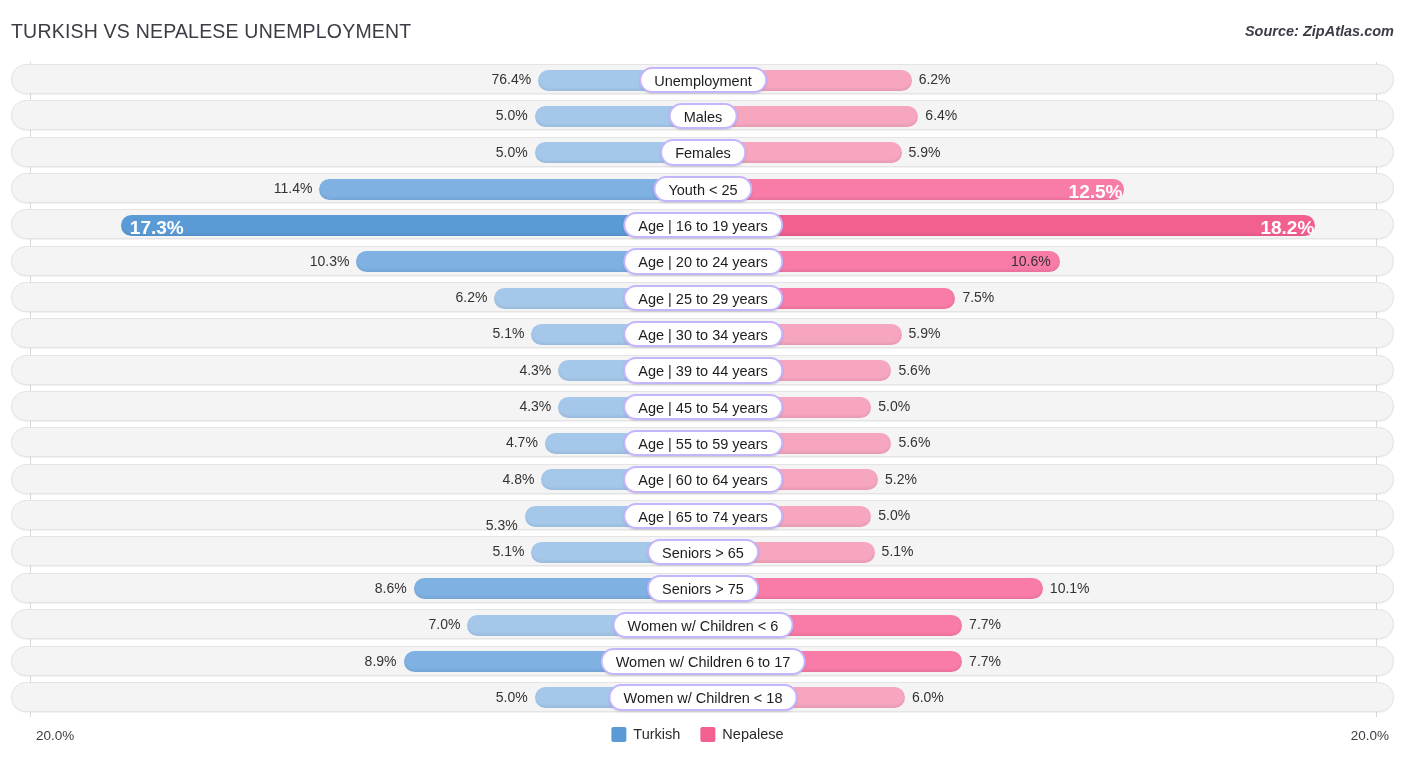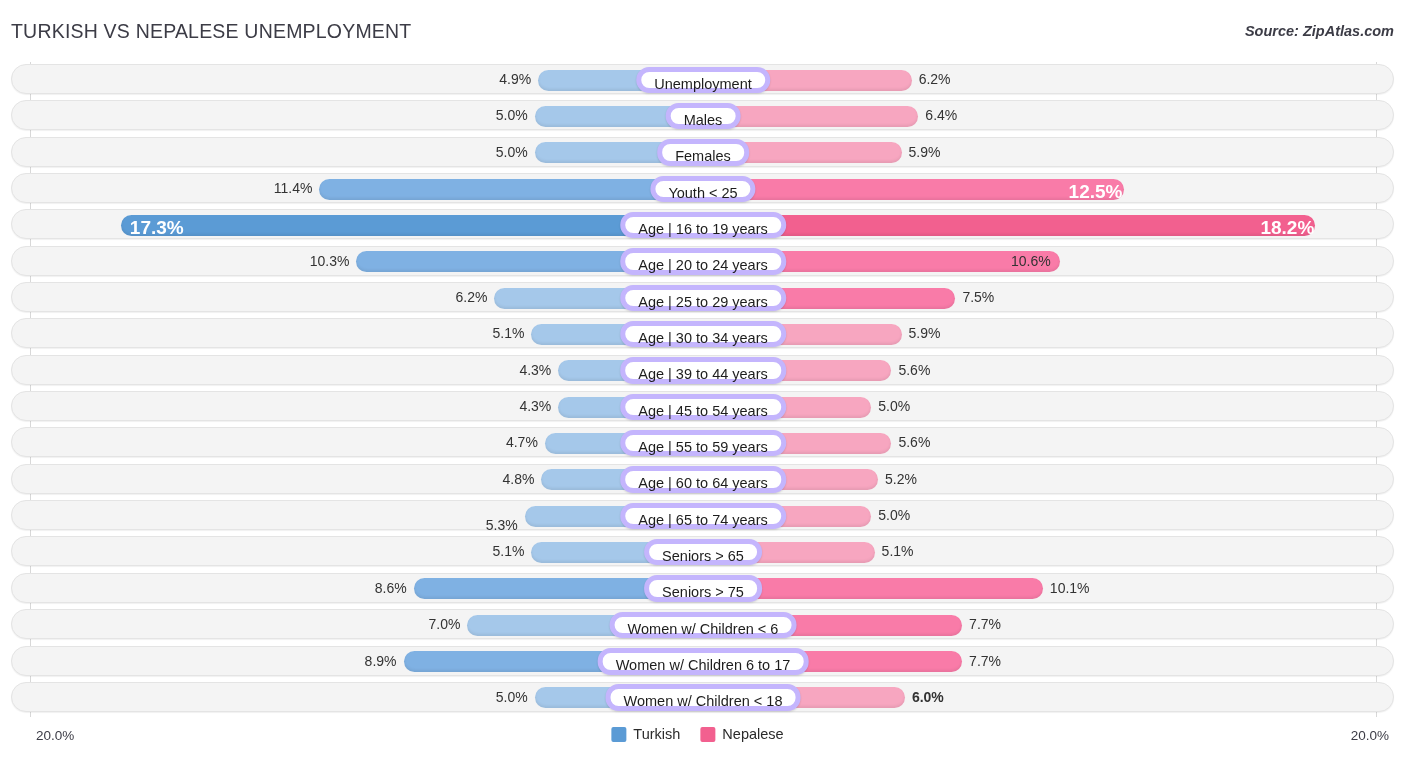--- a/index.html
+++ b/index.html
@@ -115,21 +115,21 @@
     font-size: 19px;
   }
 
   
   .pill {
     position: absolute;
     left: 50%;
     top: 4.5px;
     transform: translateX(-50%);
     background: #ffffff;
-    border: 5px solid #c4b5fd;
+    border: 2px solid #c4b5fd;
     border-radius: 13px;
     height: 26.5px;
     line-height: 24.5px;
     padding: 0 13px;
     font-size: 14.5px;
     color: #1d1d1d;
     white-space: nowrap;
     z-index: 6;
     box-shadow: 0 1px 2px rgba(0,0,0,0.13);
   }
@@ -188,21 +188,21 @@
   <div class="source">Source: ZipAtlas.com</div>
 
   <div class="plot">
     <div class="gridline left"></div>
     <div class="gridline right"></div>
     <div class="rows" id="rows">
         <div class="row">
           <div class="track"></div>
           <div class="bar left" style="width: 164.885px; background: rgb(165, 200, 234);"></div>
           <div class="bar right" style="width: 208.63px; background: rgb(247, 166, 192);"></div>
-          <div class="val left" style="right: 874.885px;">4.9%</div>
+          <div class="val left" style="right: 874.885px;">76.4%</div>
           <div class="val right" style="left: 918.63px;">6.2%</div>
           <div class="pill">Unemployment</div>
         </div>
         <div class="row">
           <div class="track"></div>
           <div class="bar left" style="width: 168.25px; background: rgb(165, 200, 234);"></div>
           <div class="bar right" style="width: 215.36px; background: rgb(247, 166, 192);"></div>
           <div class="val left" style="right: 878.25px;">5.0%</div>
           <div class="val right" style="left: 925.36px;">6.4%</div>
           <div class="pill">Males</div>
@@ -325,21 +325,21 @@
           <div class="bar right" style="width: 259.105px; background: rgb(249, 123, 168);"></div>
           <div class="val left" style="right: 1009.49px;">8.9%</div>
           <div class="val right" style="left: 969.105px;">7.7%</div>
           <div class="pill">Women w/ Children 6 to 17</div>
         </div>
         <div class="row">
           <div class="track"></div>
           <div class="bar left" style="width: 168.25px; background: rgb(165, 200, 234);"></div>
           <div class="bar right" style="width: 201.9px; background: rgb(247, 166, 192);"></div>
           <div class="val left" style="right: 878.25px;">5.0%</div>
-          <div class="val right" style="left: 911.9px; font-weight: bold;">6.0%</div>
+          <div class="val right" style="left: 911.9px;">6.0%</div>
           <div class="pill">Women w/ Children &lt; 18</div>
         </div>
       </div>
   </div>
 
   <div class="footer">
     <div class="axis-left">20.0%</div>
     <div class="axis-right">20.0%</div>
     <div class="legend" id="legend">
         <div class="legend-item">

